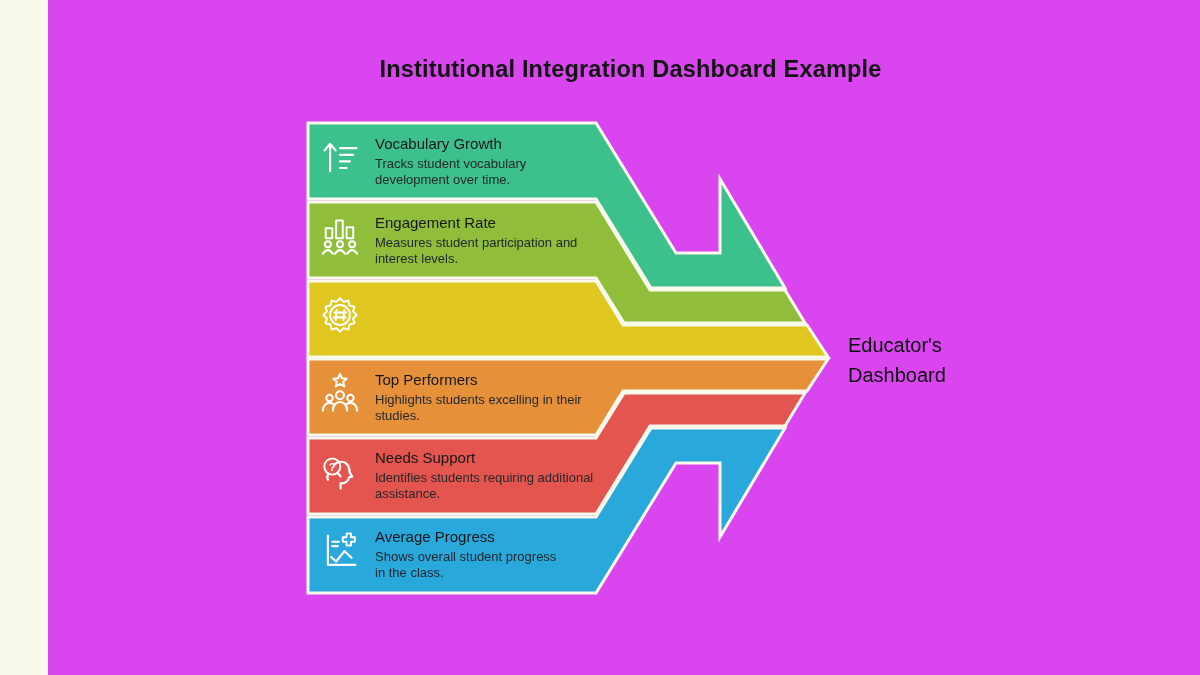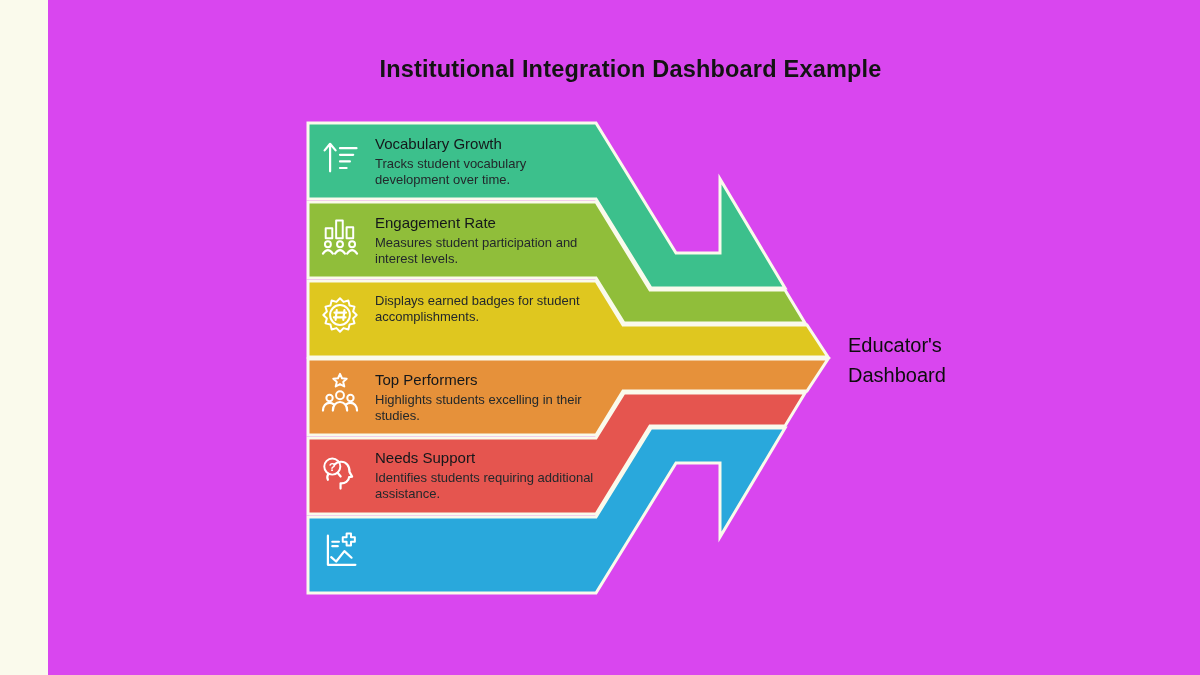--- a/index.html
+++ b/index.html
@@ -65,21 +65,20 @@
     </div>
   </div>
 
   <div class="band-content" style="left:270px;top:291px;">
     <svg class="band-icon" viewBox="0 0 40 40">
       <polygon class="icon-thin" points="35.2,20 31.9,23.2 33.2,27.6 28.7,28.7 27.6,33.2 23.2,31.9 20,35.2 16.8,31.9 12.4,33.2 11.3,28.7 6.8,27.6 8.1,23.2 4.8,20 8.1,16.8 6.8,12.4 11.3,11.3 12.4,6.8 16.8,8.1 20,4.8 23.2,8.1 27.6,6.8 28.7,11.3 33.2,12.4 31.9,16.8"></polygon>
       <circle class="icon-thin" cx="20" cy="20" r="9"></circle>
       <path class="icon-stroke" d="M17,15.5 L16,24.5 M24,15.5 L23,24.5 M15,17.8 H25.5 M14.5,22.2 H25"></path>
     </svg>
     <div class="band-text">
-      <p class="band-desc w225">Displays earned badges for student accomplishments.</p>
     </div>
   </div>
 
   <div class="band-content" style="left:270px;top:369px;">
     <svg class="band-icon" viewBox="0 0 40 40">
       <path class="icon-thin" d="M20 2.6 L21.8 6.6 L26.1 7 L22.9 9.9 L23.9 14.1 L20 11.9 L16.1 14.1 L17.1 9.9 L13.9 7 L18.2 6.6 Z"></path>
       <circle class="icon-thin" cx="10.5" cy="24.5" r="2.9"></circle>
       <circle class="icon-thin" cx="29.5" cy="24.5" r="2.9"></circle>
       <circle class="icon-thin" cx="20" cy="22" r="3.6"></circle>
       <path class="icon-stroke" d="M4.5,36 c0,-4.4 2.6,-7 6,-7 1.5,0 2.8,0.5 3.8,1.4"></path>
@@ -106,20 +105,24 @@
     </div>
   </div>
 
   <div class="band-content" style="left:270px;top:526px;">
     <svg class="band-icon" viewBox="0 0 40 40">
       <path class="icon-stroke" d="M9,7 V33.5 H34"></path>
       <path class="icon-stroke" d="M13,12.5 H19 M13,16.5 H18"></path>
       <path class="icon-thin" d="M26,5 h4 v3.5 h3.5 v4 h-3.5 v3.5 h-4 v-3.5 h-3.5 v-4 h3.5 Z"></path>
       <polyline class="icon-stroke" points="12,26.5 16.5,30.5 24,21 30.5,27"></polyline>
     </svg>
+    <div class="band-text">
+      <h3 class="band-title">Average Progress</h3>
+      <p class="band-desc w195">Shows overall student progress in the class.</p>
+    </div>
   </div>
 
   <div class="arrow-label">
     <div>Educator's</div>
     <div>Dashboard</div>
   </div>
 
 </div>
 
 </body></html>

